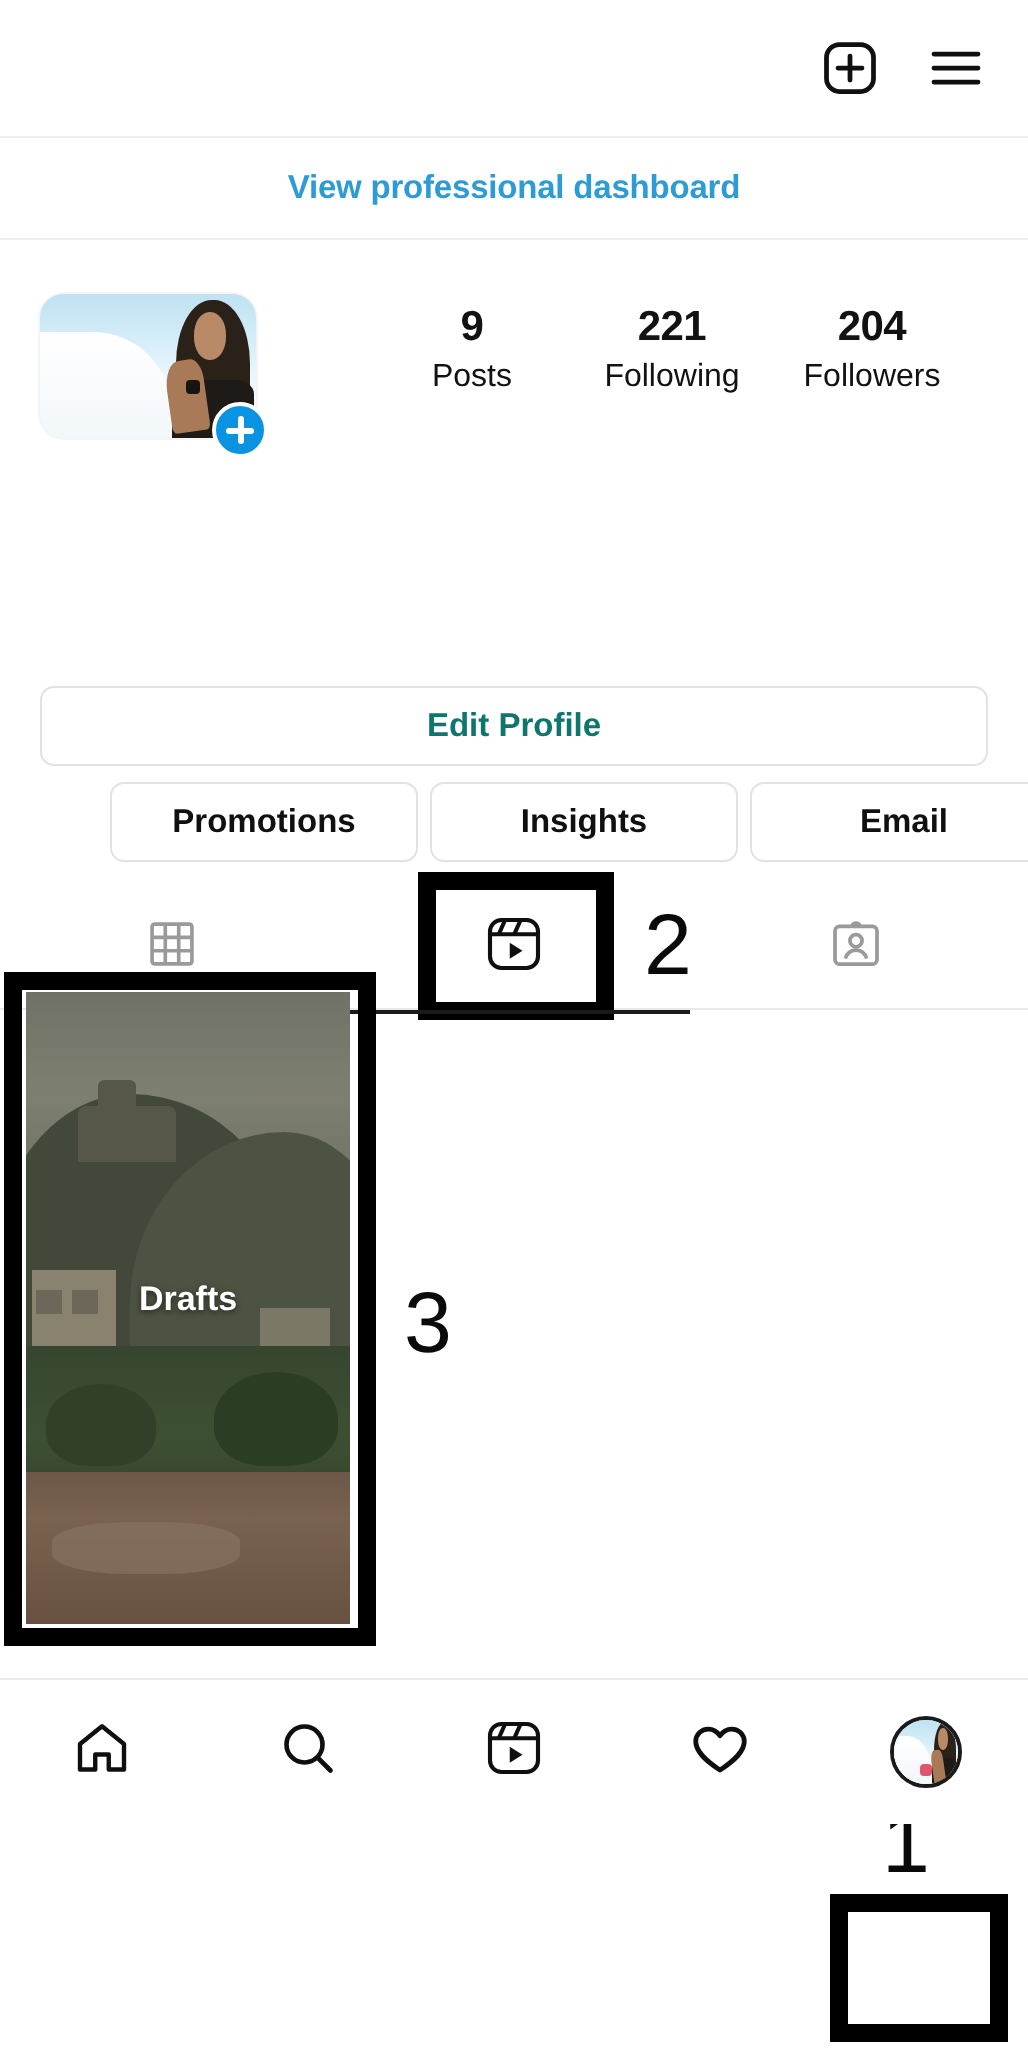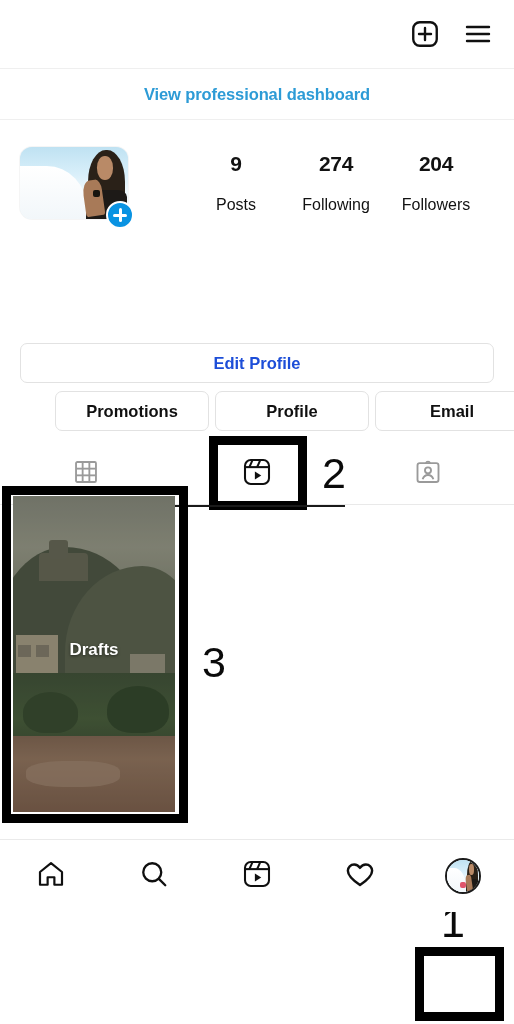--- a/index.html
+++ b/index.html
@@ -78,28 +78,28 @@
     background:#0a93e2; border:2.5px solid #ffffff;
     display:flex; align-items:center; justify-content:center;
     cursor:pointer;
   }
   #avplus .h { position:absolute; width:14px; height:3px; background:#fff; border-radius:2px; }
   #avplus .v { position:absolute; width:3px; height:14px; background:#fff; border-radius:2px; }
 
   #stats { display:flex; margin-left:58px; margin-top:30px; }
   .stat { width:100px; text-align:center; cursor:pointer; }
   .stat .num { font-size:21px; font-weight:bold; color:#121212; line-height:26px; letter-spacing:-0.3px; }
-  .stat .lbl { font-size:16px; color:#121212; line-height:22px; margin-top:17px; }
+  .stat .lbl { font-size:16px; color:#121212; line-height:22px; margin-top:1px; }
 
   
   #editbtn {
     position:absolute; left:20px; top:343px; width:474px; height:40px;
     border:1px solid #e2e2e2; border-radius:7px;
     display:flex; align-items:center; justify-content:center;
-    font-size:16.5px; font-weight:bold; color:#1d4ed8;
+    font-size:16.5px; font-weight:bold; color:#0f766e;
     background:#fff; cursor:pointer;
   }
   #btnrow { position:absolute; left:20px; top:391px; width:474px; height:40px; display:flex; gap:6px;margin-left:35px; }
   .sbtn {
     flex:1; border:1px solid #e2e2e2; border-radius:7px;
     display:flex; align-items:center; justify-content:center;
     font-size:16.5px; font-weight:bold; color:#101010;
     background:#fff; cursor:pointer;
   }
 
@@ -219,35 +219,35 @@
           <span class="v"></span>
       </div>
     </div>
 
     <div id="stats">
       <div class="stat">
         <div class="num">9</div>
         <div class="lbl">Posts</div>
       </div>
       <div class="stat">
-        <div class="num">274</div>
+        <div class="num">221</div>
         <div class="lbl">Following</div>
       </div>
       <div class="stat">
         <div class="num">204</div>
         <div class="lbl">Followers</div>
       </div>
     </div>
   </div>
 
   <div id="editbtn">Edit Profile</div>
 
   <div id="btnrow">
     <div class="sbtn">Promotions</div>
-    <div class="sbtn">Profile</div>
+    <div class="sbtn">Insights</div>
     <div class="sbtn">Email</div>
   </div>
 
   <div id="tabbar">
     <div class="tab">
       <span>
         <svg width="26" height="26" viewBox="0 0 24 24" fill="none" stroke="#9a9a9a" stroke-width="1.7">
           <rect x="2.8" y="2.8" width="18.4" height="18.4" rx="1.2"></rect>
           <line x1="8.9" y1="2.8" x2="8.9" y2="21.2"></line>
           <line x1="15.1" y1="2.8" x2="15.1" y2="21.2"></line>

